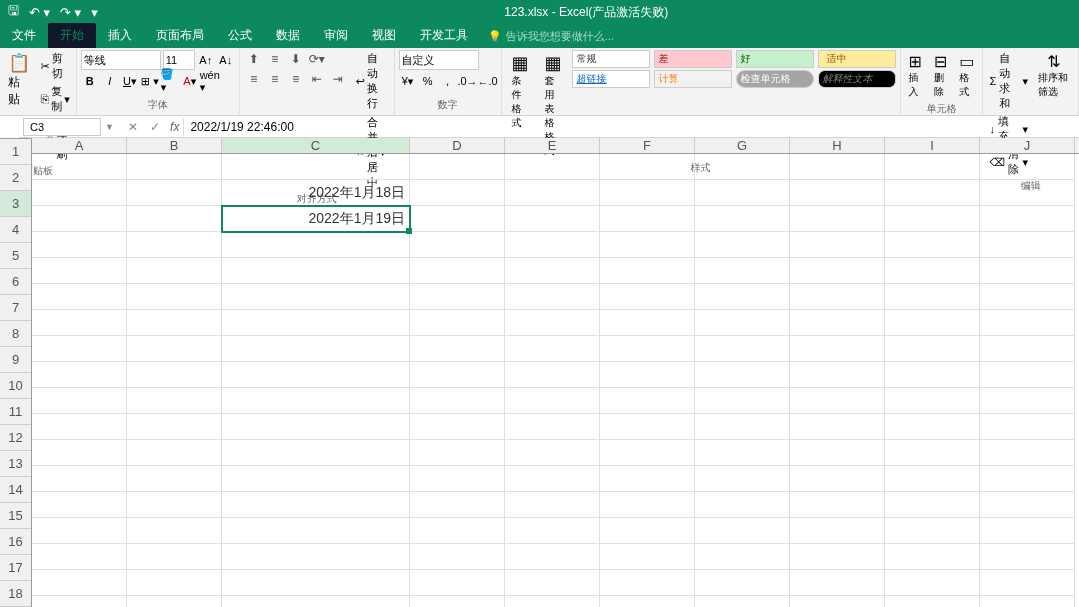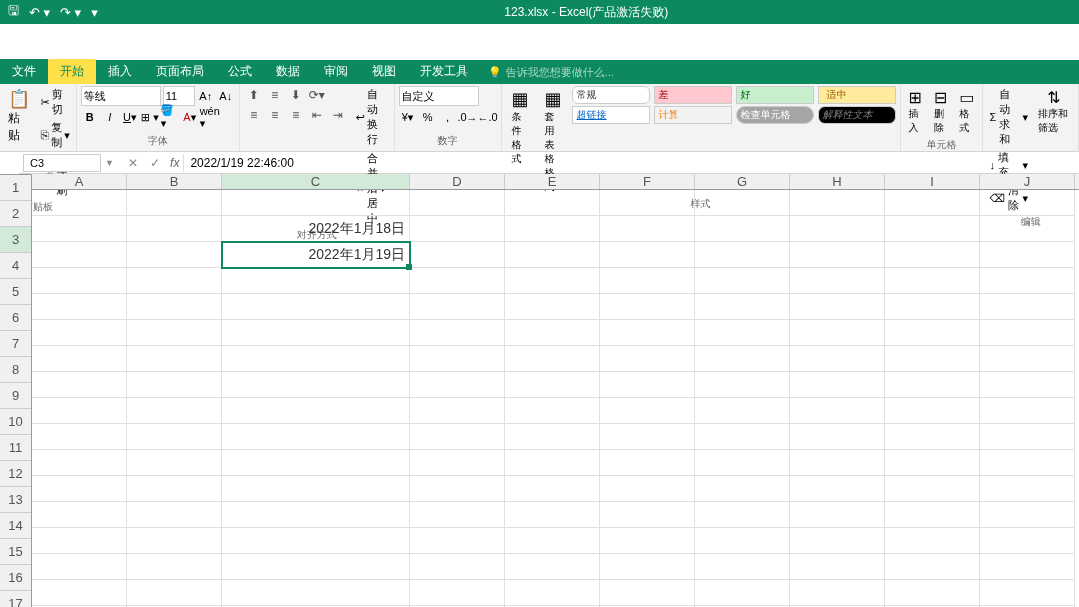--- a/index.html
+++ b/index.html
@@ -3,23 +3,23 @@
   <meta charset="utf-8">
   <style>
     * { margin: 0; padding: 0; box-sizing: border-box; font-family: "Microsoft YaHei", sans-serif; }
     body { background: #fff; font-size: 12px; overflow: hidden; width: 1079px; height: 607px; }
     
     .titlebar { background: #0c8a5e; height: 24px; display: flex; align-items: center; color: #fff; padding: 0 4px; }
     .titlebar .qat { display: flex; gap: 10px; align-items: center; padding-left: 4px; }
     .titlebar .qat-icon { font-size: 13px; cursor: pointer; }
     .titlebar .title { flex: 1; text-align: center; font-size: 12px; }
     
-    .ribbon-tabs { background: #0c8a5e; height: 24px; display: flex; align-items: flex-end; margin-top: 36px; }
+    .ribbon-tabs { background: #0c8a5e; height: 24px; display: flex; align-items: flex-end; }
     .ribbon-tab { padding: 4px 12px; color: #fff; font-size: 12px; cursor: pointer; }
-    .ribbon-tab.active { background: #fde047; color: #0c8a5e; border-top-left-radius: 2px; border-top-right-radius: 2px; text-align: center; }
+    .ribbon-tab.active { background: #0f172a; color: #0c8a5e; border-top-left-radius: 2px; border-top-right-radius: 2px; text-align: center; }
     .ribbon-tab.file { background: #0c8a5e; color: #fff; }
     .tell-me { color: #a8d9c6; font-size: 11px; padding: 4px 8px; display: flex; align-items: center; gap: 4px; }
     
     .ribbon { background: #f3f3f3; height: 68px; display: flex; border-bottom: 1px solid #d4d4d4; }
     .ribbon-group { display: flex; flex-direction: column; padding: 2px 4px; border-right: 1px solid #e0e0e0; justify-content: space-between; }
     .ribbon-group-label { font-size: 10px; color: #666; text-align: center; padding: 1px 0; }
     .ribbon-group-content { display: flex; gap: 4px; flex: 1; }
     
     .clipboard-col { display: flex; flex-direction: column; gap: 1px; font-size: 11px; }
     .clipboard-item { display: flex; align-items: center; gap: 2px; cursor: pointer; padding: 1px 2px; }
@@ -41,21 +41,21 @@
     .number-group { display: flex; flex-direction: column; gap: 2px; }
     .number-select { border: 1px solid #ccc; background: #fff; font-size: 11px; padding: 1px 2px; width: 80px; height: 20px; }
     .number-row { display: flex; gap: 2px; }
     
     .style-btn { display: flex; flex-direction: column; align-items: center; padding: 2px 6px; cursor: pointer; font-size: 10px; }
     .style-icon { font-size: 18px; }
     
     .style-gallery { display: flex; flex-direction: column; gap: 2px; }
     .style-gallery-row { display: flex; gap: 4px; }
     .style-cell { width: 78px; height: 18px; border: 1px solid #ccc; font-size: 10px; display: flex; align-items: center; padding: 0 4px; cursor: pointer; }
-    .style-cell.normal { background: #fff; color: #333; border-radius: 6px; }
+    .style-cell.normal { background: #fff; color: #333; }
     .style-cell.bad { background: #ffc7ce; color: #9c0006; }
     .style-cell.good { background: #c6efce; color: #006100; }
     .style-cell.neutral { background: #ffeb9c; color: #9c5700; padding-left: 8px; }
     .style-cell.link { background: #fff; color: #0563c1; text-decoration: underline; }
     .style-cell.calc { background: #f2f2f2; color: #fa7d00; }
     .style-cell.check { background: #a5a5a5; color: #fff; border-radius: 9px; }
     .style-cell.explain { background: #000000; color: #7f7f7f; font-style: italic; border-radius: 7px; }
     
     .cell-btn { display: flex; flex-direction: column; align-items: center; padding: 2px 4px; cursor: pointer; font-size: 10px; }
     .cell-icon { font-size: 16px; }

